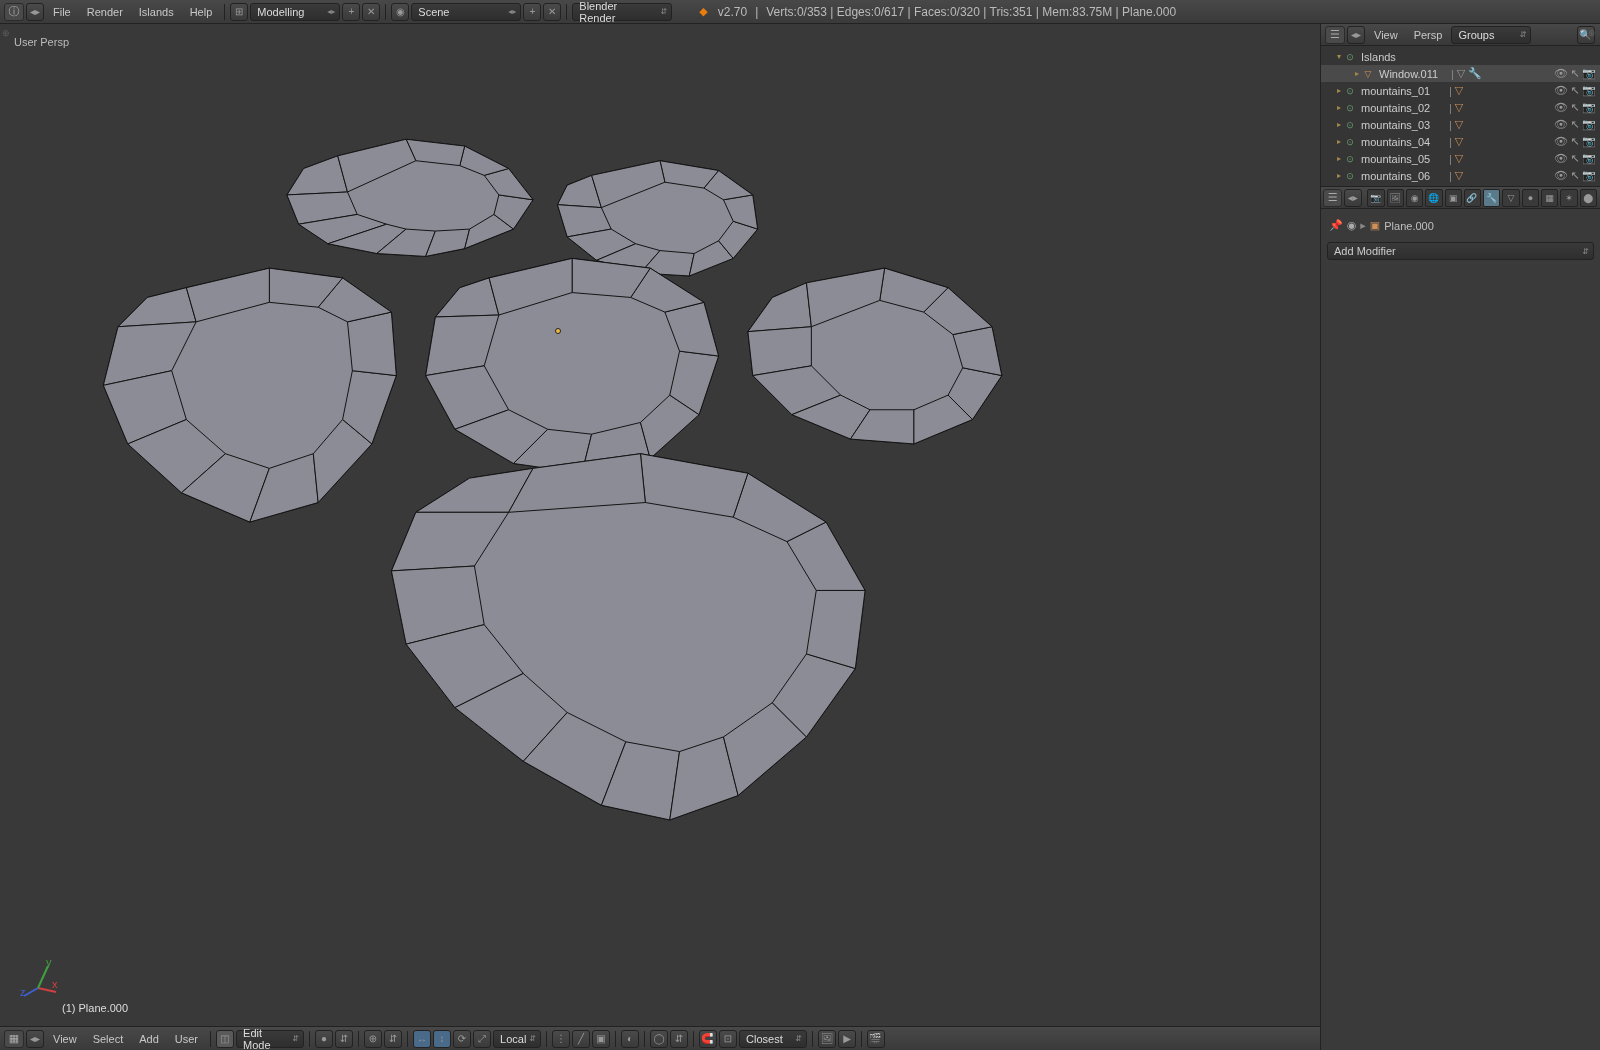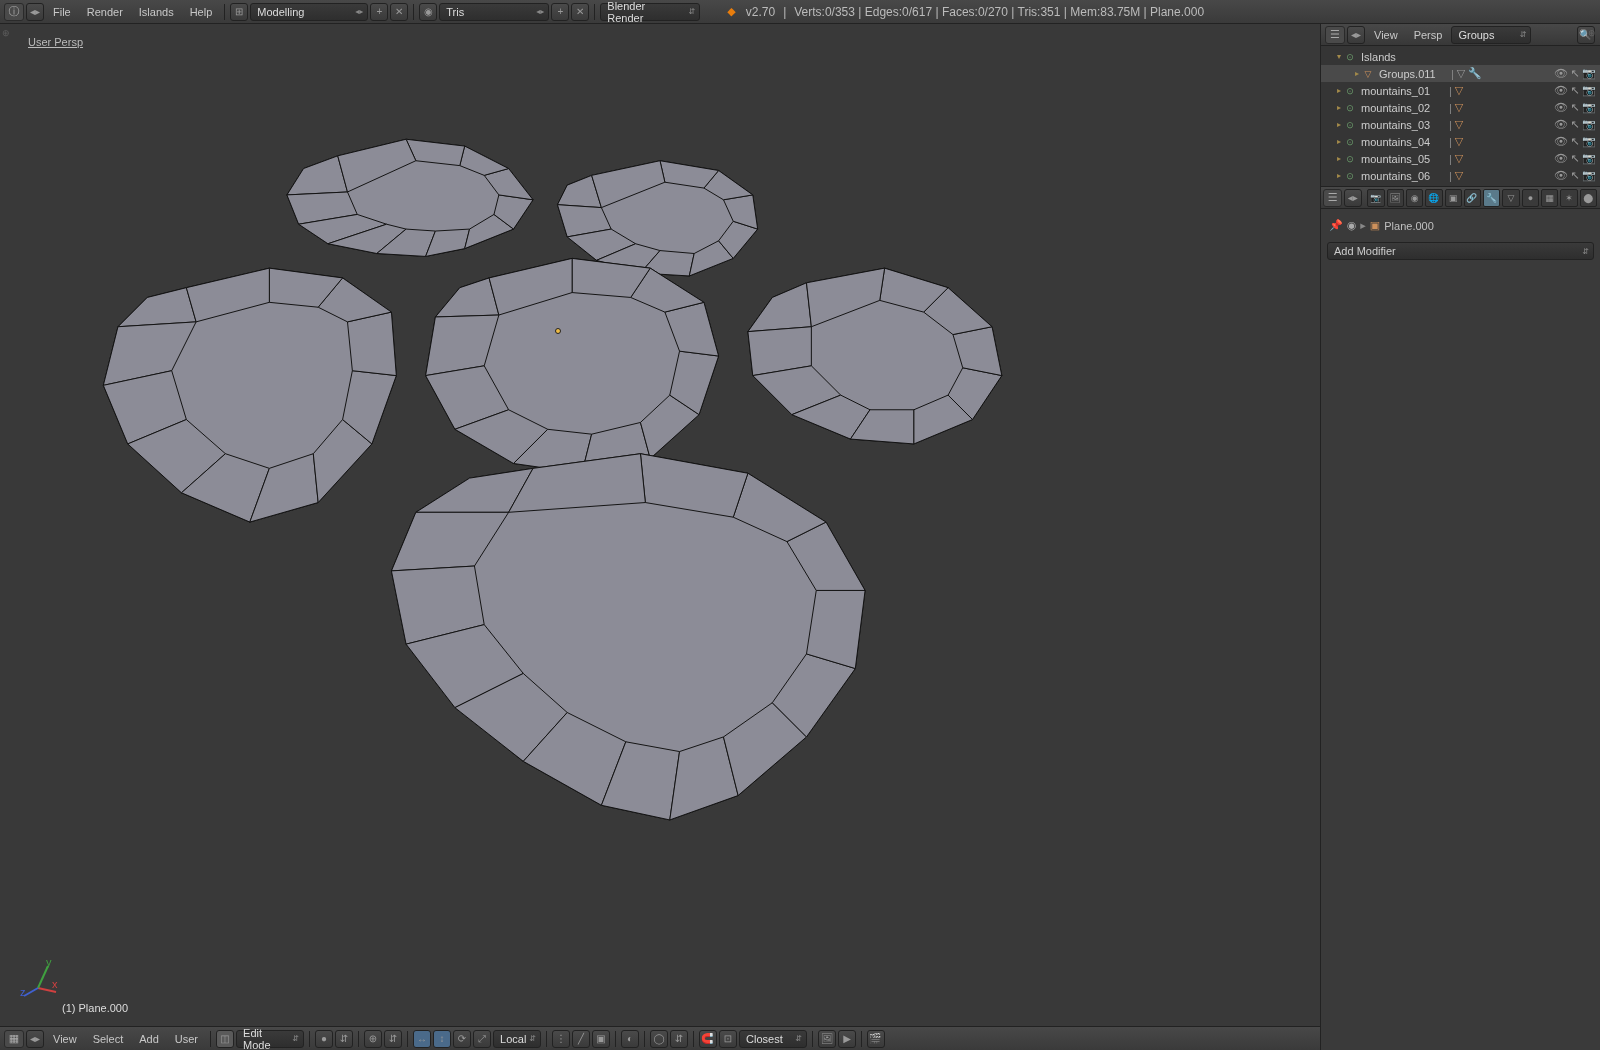--- a/index.html
+++ b/index.html
@@ -6,21 +6,21 @@
 body { width:1600px; height:1050px; background:#393939; color:#c0c0c0; overflow:hidden; position:relative;}
 .top-header { height:24px; background:linear-gradient(#484848,#3a3a3a); display:flex; align-items:center; padding:0 4px; border-bottom:1px solid #222;}
 .icon-btn { width:20px; height:18px; background:#4a4a4a; border:1px solid #2a2a2a; border-radius:3px; margin-right:1px; display:flex; align-items:center; justify-content:center; color:#aaa; cursor:pointer;}
 .menu-item { padding:0 8px; color:#c8c8c8; cursor:pointer; line-height:24px;}
 .dropdown-field { height:18px; background:linear-gradient(#3a3a3a,#2e2e2e); border:1px solid #222; border-radius:3px; padding:0 20px 0 6px; display:inline-flex; align-items:center; color:#ddd; position:relative; margin:0 1px;}
 .dropdown-field .arrows { position:absolute; right:4px; font-size:8px; color:#888;}
 .small-btn { width:18px; height:18px; background:linear-gradient(#4a4a4a,#3a3a3a); border:1px solid #222; border-radius:3px; display:flex; align-items:center; justify-content:center; color:#999; font-size:10px; cursor:pointer; margin:0 1px;}
 .spacer { flex:1;}
 .stats { color:#bbb; padding:0 4px; font-size:12px;}
 .main-area { position:absolute; top:24px; left:0; right:280px; bottom:24px; background:#393939;}
-.viewport-label { position:absolute; top:12px; left:28px; color:#bbb; font-size:11px;text-decoration:underline;}
+.viewport-label { position:absolute; top:12px; left:14px; color:#bbb; font-size:11px;}
 .axis-gizmo { position:absolute; left:18px; bottom:28px; width:40px; height:40px;}
 .obj-label { position:absolute; left:62px; bottom:12px; color:#ddd; font-size:11px;}
 .origin-dot { position:absolute; width:6px; height:6px; border-radius:50%; background:#eebb44; border:1px solid #222;}
 svg.mesh { position:absolute; top:0; left:0; width:100%; height:100%;}
 svg.mesh polygon { fill:#8c8c97; stroke:#111; stroke-width:1;}
 .right-panel { position:absolute; top:24px; right:0; bottom:0; width:280px; background:#3a3a3a; border-left:1px solid #222; display:flex; flex-direction:column;}
 .outliner-header { height:22px; background:linear-gradient(#484848,#383838); display:flex; align-items:center; padding:0 4px; border-bottom:1px solid #222;}
 .outliner-list { flex:0 0 auto; background:#353535; padding:2px 0; max-height:160px; border-bottom:1px solid #222;}
 .out-row { display:flex; align-items:center; height:17px; padding:0 4px; color:#ccc;}
 .out-row .indent { display:inline-block;}
@@ -46,44 +46,44 @@
 
 <div class="top-header">
   <div class="icon-btn">ⓘ</div>
   <div class="small-btn">◂▸</div>
   <div class="menu-item">File</div>
   <div class="menu-item">Render</div>
   <div class="menu-item">Islands</div>
   <div class="menu-item">Help</div>
   <div class="sep"></div>
   <div class="small-btn">⊞</div>
-  <div class="dropdown-field" style="width:118px">
+  <div class="dropdown-field" style="width:90px">
       <span>Modelling</span>
       <span class="arrows">◂▸</span>
     </div>
   <div class="small-btn">+</div>
   <div class="small-btn">✕</div>
   <div class="sep"></div>
   <div class="small-btn">◉</div>
   <div class="dropdown-field" style="width:110px">
-      <span>Tris</span>
+      <span>Scene</span>
       <span class="arrows">◂▸</span>
     </div>
   <div class="small-btn">+</div>
   <div class="small-btn">✕</div>
   <div class="sep"></div>
   <div class="dropdown-field" style="width:100px">
       <span>Blender Render</span>
       <span class="arrows">⇵</span>
     </div>
   <div style="width:20px"></div>
   <span style="color:#e87d0d; margin:0 6px;">◆</span>
   <span class="stats">v2.70</span>
   <span class="stats">|</span>
-  <span class="stats">Verts:0/353 | Edges:0/617 | Faces:0/270 | Tris:351 | Mem:83.75M | Plane.000</span>
+  <span class="stats">Verts:0/353 | Edges:0/617 | Faces:0/320 | Tris:351 | Mem:83.75M | Plane.000</span>
   <div class="spacer"></div>
 </div>
 
 <div class="main-area">
   <div class="expand-handle" style="top:2px; left:2px;"></div>
   <div class="viewport-label">User Persp</div>
 
   <svg class="mesh" viewBox="0 0 1320 1026">
 
     <g>
@@ -217,21 +217,21 @@
     <div class="out-row">
       <span class="indent" style="width:10px"></span>
         <span class="tri">▾</span>
         <span class="ico" style="color:#6a9a6a">⊙</span>
       <span class="name">Islands</span>
     </div>
     <div class="out-row sel">
       <span class="indent" style="width:28px"></span>
         <span class="tri">▸</span>
         <span class="ico" style="color:#ce915b">▽</span>
-      <span class="name">Groups.011</span>
+      <span class="name">Window.011</span>
       <span style="color:#888">|</span>
       <span class="r-ico">▽</span>
       <span class="r-ico" style="color:#6aa0d0">🔧</span>
       <span class="spacer"></span>
       <span class="r-ico">👁</span>
       <span class="r-ico">↖</span>
       <span class="r-ico">📷</span>
     </div>
     <div class="out-row">
       <span class="indent" style="width:10px"></span>

